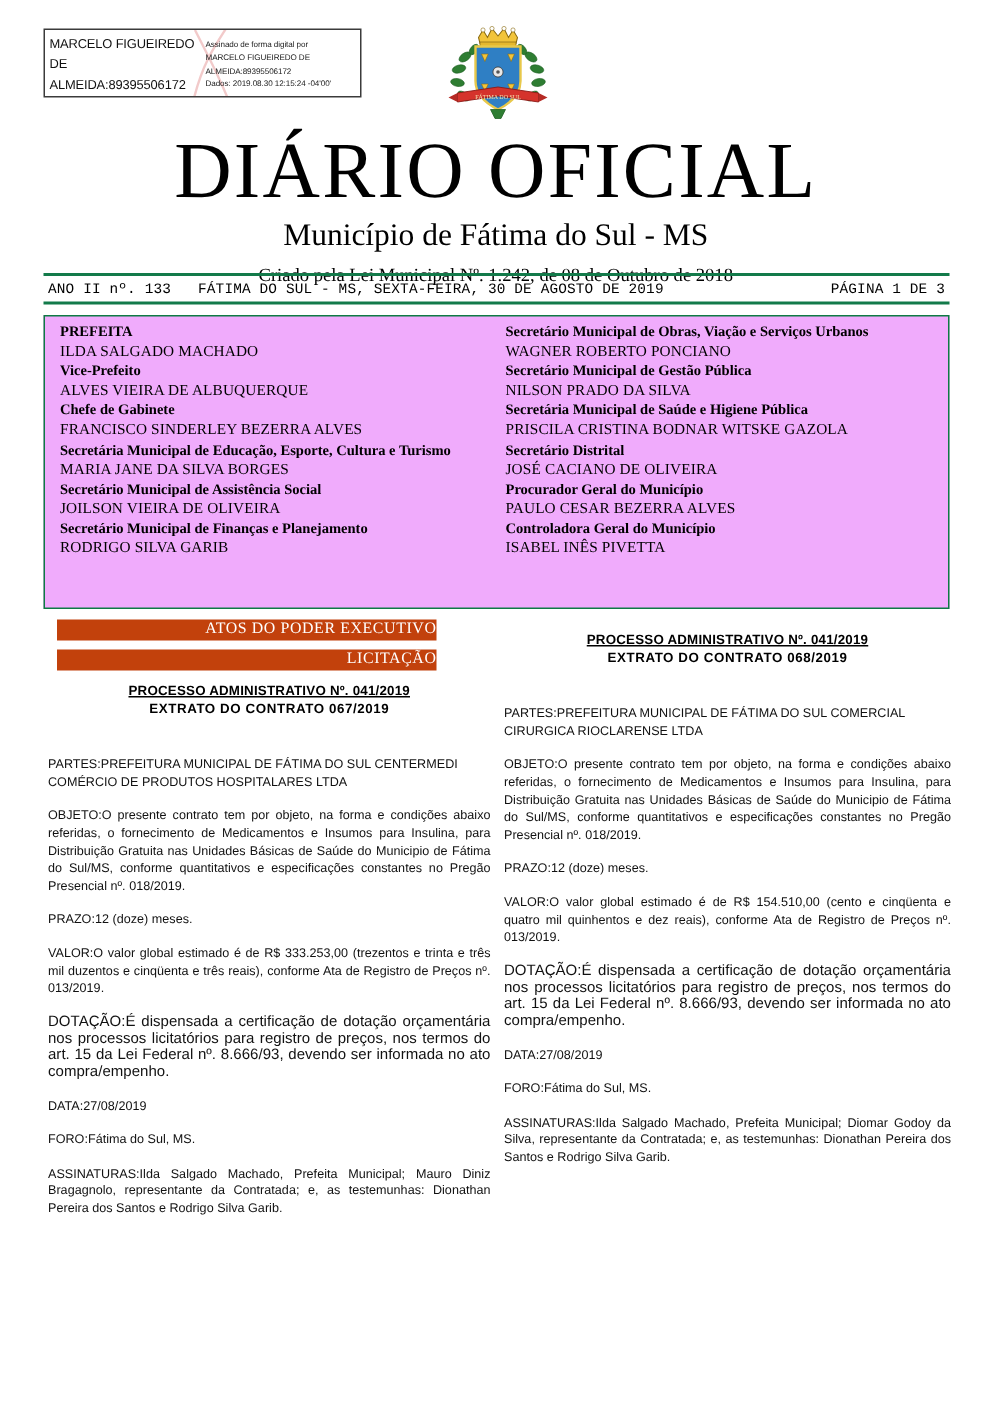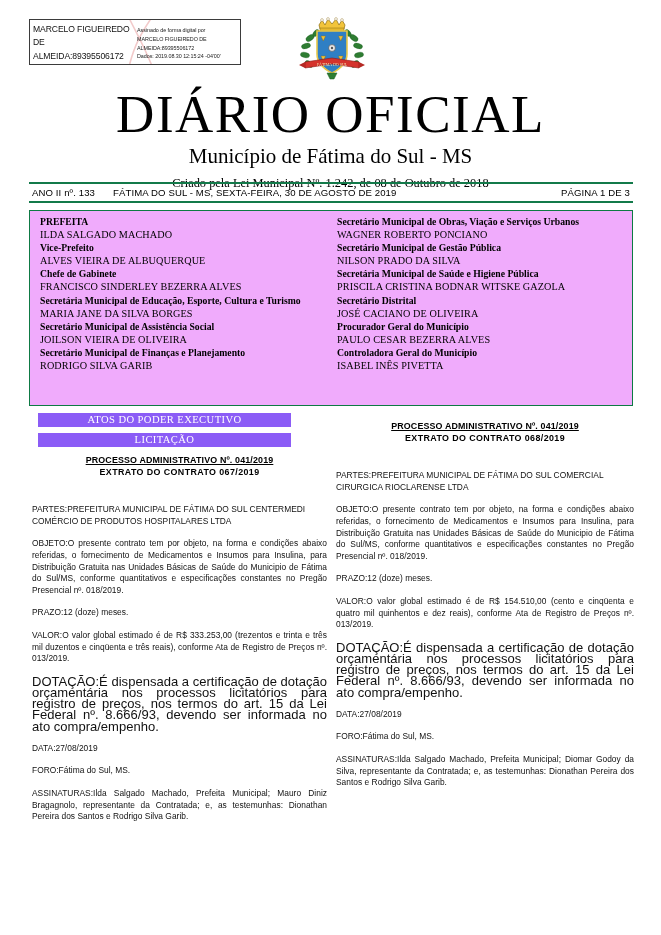--- a/index.html
+++ b/index.html
@@ -118,21 +118,21 @@
     position: absolute;
     left: 29px;
     top: 182px;
     width: 604px;
     border-top: 2.2px solid #137a4a;
     border-bottom: 2.2px solid #137a4a;
     height: 17px;
     box-sizing: content-box;
     display: flex;
     align-items: center;
-    font-family: Liberation Sans, sans-serif;
+    font-family: Liberation Mono, monospace;
     font-size: 9.6px;
     letter-spacing: 0.1px;
   }
   .issue-left { padding-left: 3px; white-space: nowrap; }
   .issue-mid  { padding-left: 18px; white-space: nowrap; flex: 1; }
   .issue-right{ padding-right: 3px; white-space: nowrap; }
 
   
   .officials {
     position: absolute;
@@ -166,26 +166,26 @@
     color: #000;
     letter-spacing: 0.1px;
   }
 
   
   .banner {
     position: absolute;
     left: 38px;
     width: 253px;
     height: 14px;
-    background: #8b5cf6;
+    background: #c2410c;
     color: #fff;
     font-family: "Liberation Serif", serif;
     font-size: 10.6px;
     line-height: 14px;
-    text-align: center;
+    text-align: right;
     letter-spacing: 0.4px;
   }
   .banner.b1 { top: 413px; }
   .banner.b2 { top: 433px; }
 
   
   .col {
     position: absolute;
     box-sizing: border-box;
     font-family: "Liberation Sans", sans-serif;
@@ -208,21 +208,21 @@
     font-family: "Liberation Sans", sans-serif;
     font-size: 8.4px;
     line-height: 11.6px;
     text-align: justify;
     color: #111;
     margin-top: 11px;
     letter-spacing: 0.02px;
   }
   .para.tight { text-align: left; }
   .para.first { margin-top: 26px; }
-  .para.small { font-size: 13px; line-height: 11.2px; }
+  .para.small { font-size: 10px; line-height: 11.2px; }
 </style>
 </head>
 <body>
 
 <div class="page">
 
   <div class="sig-stamp">
     <svg class="sig-swoosh" viewBox="0 0 40 58">
       <path d="M30 0 C18 18, 10 30, 4 57" stroke="#e8a0a0" stroke-width="1.6" fill="none"></path>
       <path d="M6 6 C14 22, 22 36, 30 57" stroke="#e8a0a0" stroke-width="1.6" fill="none"></path>

